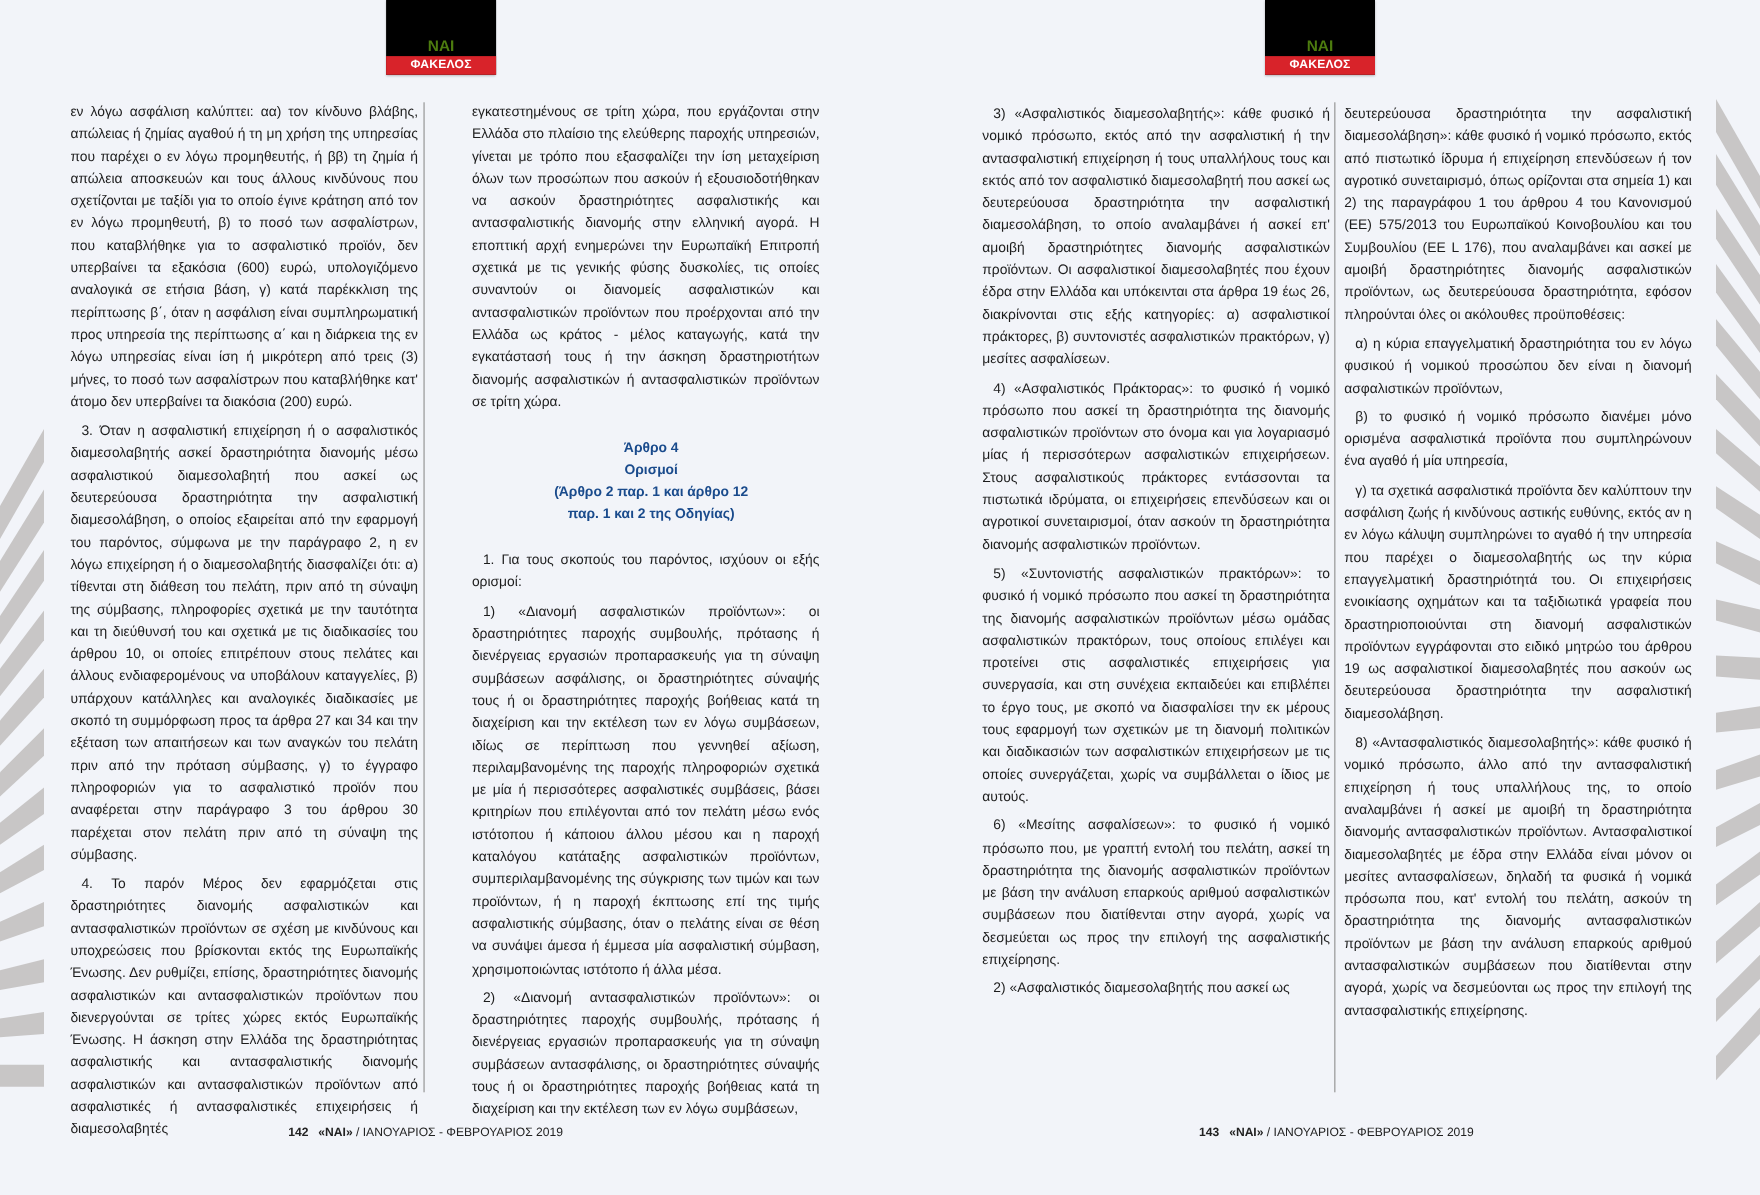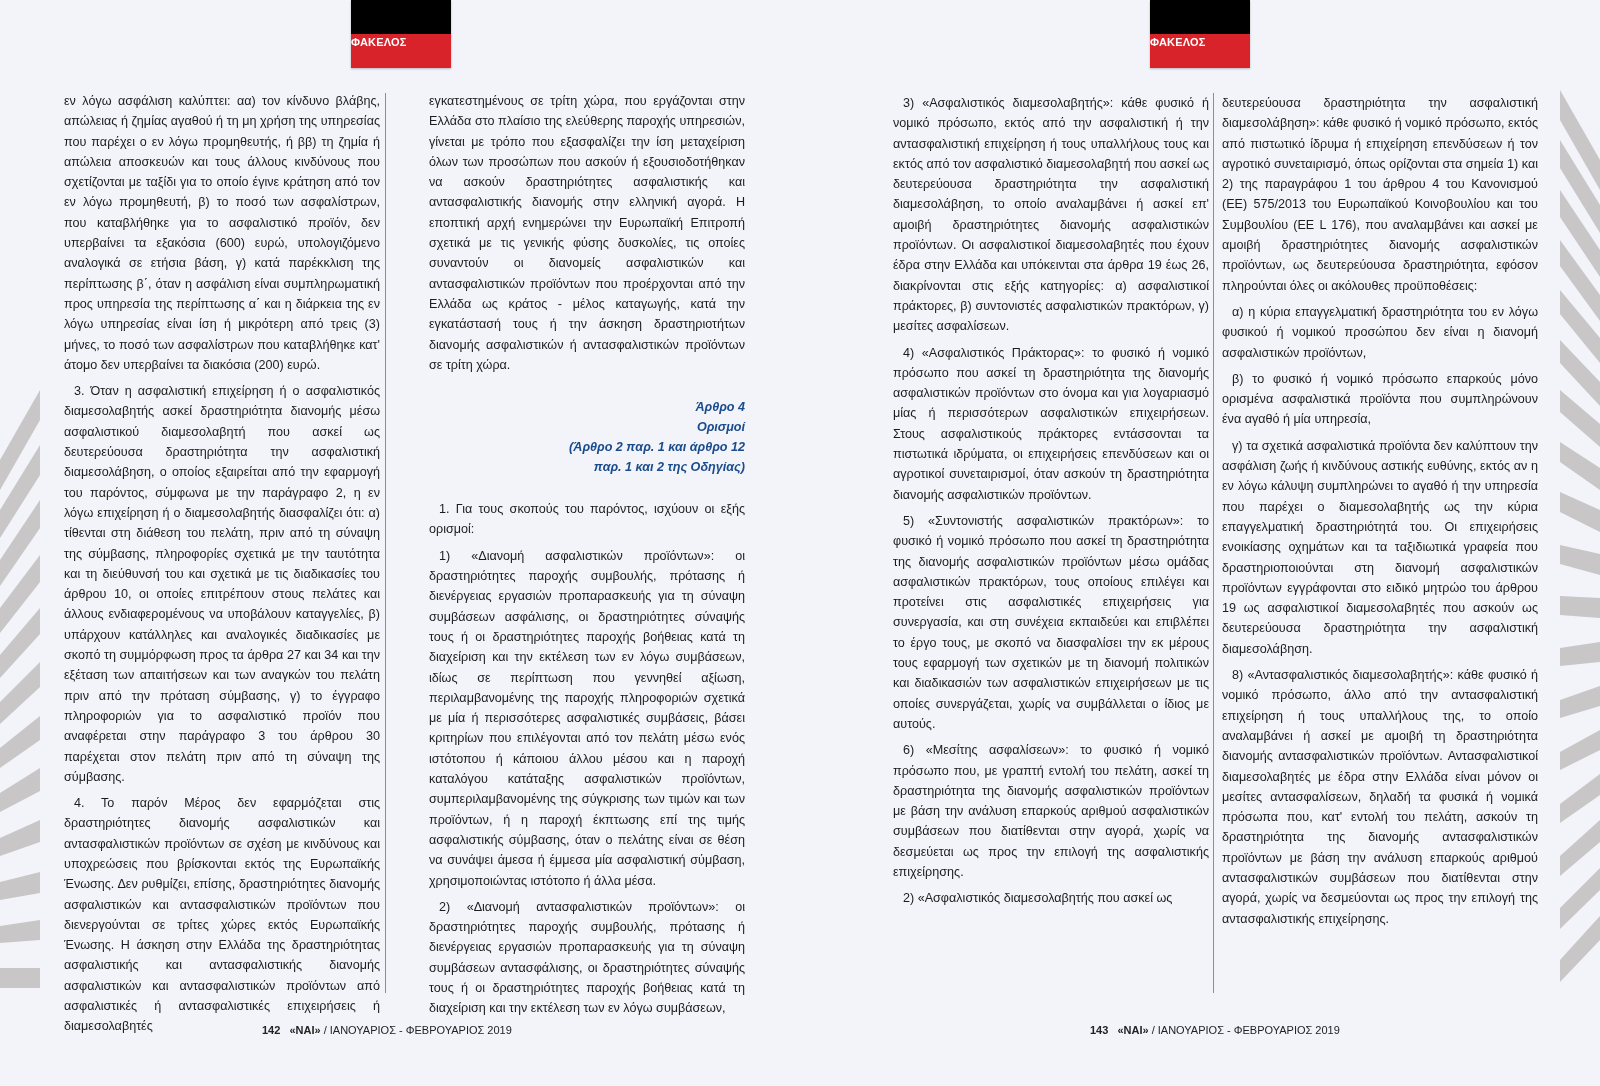--- a/index.html
+++ b/index.html
@@ -16,23 +16,23 @@
 
   .badge {
     position: absolute; top: 0; width: 100px; height: 68px;
     background: #000; box-shadow: 0 1px 2px rgba(0,0,0,.25);
   }
   .badge .mag {
     position: absolute; left: 0; right: 0; top: 33px; text-align: center;
     color: #4d7c0f; font-weight: bold; font-size: 14px; line-height: 16px;
   }
   .badge .sect {
-    position: absolute; left: 0; right: 0; bottom: 0; height: 34px;
+    position: absolute; left: 0; right: 0; bottom: 0; height: 17px;
     background: #d8232a; color: #fff; font-weight: bold; font-size: 11px;
-    line-height: 17px; letter-spacing: .2px;
+    line-height: 17px; text-align: center; letter-spacing: .2px;
   }
   .page.left .badge { left: 351px; }
   .page.right .badge { left: 350px; }
 
   .col {
     position: absolute; top: 91px; width: 316px;
     font-size: 12.6px; line-height: 20.3px; text-align: justify;
     hyphens: none;
   }
   .col p { margin: 0 0 6px 0; text-indent: 10px; }
@@ -41,21 +41,21 @@
   .page.left .col2 { left: 397px; margin-left: 32px; }
   .page.right .col1 { left: 93px; top: 93px; }
   .page.right .col2 { left: 422px; top: 93px; }
 
   .divider { position: absolute; top: 93px; width: 1px; height: 900px; background: #8e8e8e; }
   .page.left .divider { left: 385px; }
   .page.right .divider { left: 413px; }
 
   .article-head {
     color: #1a4b8c; font-weight: bold; font-size: 12.6px; line-height: 20px;
-    margin: 22px 0 22px 10px; text-align: right; font-style: italic;
+    margin: 22px 0 22px 10px; text-align: center;
   }
   .article-head div { margin: 0; }
 
   .footer {
     position: absolute; top: 1024px; font-size: 11px; color: #222; white-space: nowrap;
   }
   .page.left .footer { left: 262px; }
   .page.right .footer { left: 290px; }
   .footer .num { font-weight: bold; margin-right: 6px; }
   .footer .brand { font-weight: bold; }
@@ -155,21 +155,21 @@
       <p>5) «Συντονιστής ασφαλιστικών πρακτόρων»: το φυσικό ή νομικό πρόσωπο που ασκεί τη δραστηριότητα της διανομής ασφαλιστικών προϊόντων μέσω ομάδας ασφαλιστικών πρακτόρων, τους οποίους επιλέγει και προτείνει στις ασφαλιστικές επιχειρήσεις για συνεργασία, και στη συνέχεια εκπαιδεύει και επιβλέπει το έργο τους, με σκοπό να διασφαλίσει την εκ μέρους τους εφαρμογή των σχετικών με τη διανομή πολιτικών και διαδικασιών των ασφαλιστικών επιχειρήσεων με τις οποίες συνεργάζεται, χωρίς να συμβάλλεται ο ίδιος με αυτούς.</p>
       <p>6) «Μεσίτης ασφαλίσεων»: το φυσικό ή νομικό πρόσωπο που, με γραπτή εντολή του πελάτη, ασκεί τη δραστηριότητα της διανομής ασφαλιστικών προϊόντων με βάση την ανάλυση επαρκούς αριθμού ασφαλιστικών συμβάσεων που διατίθενται στην αγορά, χωρίς να δεσμεύεται ως προς την επιλογή της ασφαλιστικής επιχείρησης.</p>
       <p>2) «Ασφαλιστικός διαμεσολαβητής που ασκεί ως</p>
     </div>
 
     <div class="divider"></div>
 
     <div class="col col2">
       <p class="cont">δευτερεύουσα δραστηριότητα την ασφαλιστική διαμεσολάβηση»: κάθε φυσικό ή νομικό πρόσωπο, εκτός από πιστωτικό ίδρυμα ή επιχείρηση επενδύσεων ή τον αγροτικό συνεταιρισμό, όπως ορίζονται στα σημεία 1) και 2) της παραγράφου 1 του άρθρου 4 του Κανονισμού (ΕΕ) 575/2013 του Ευρωπαϊκού Κοινοβουλίου και του Συμβουλίου (ΕΕ L 176), που αναλαμβάνει και ασκεί με αμοιβή δραστηριότητες διανομής ασφαλιστικών προϊόντων, ως δευτερεύουσα δραστηριότητα, εφόσον πληρούνται όλες οι ακόλουθες προϋποθέσεις:</p>
       <p>α) η κύρια επαγγελματική δραστηριότητα του εν λόγω φυσικού ή νομικού προσώπου δεν είναι η διανομή ασφαλιστικών προϊόντων,</p>
-      <p>β) το φυσικό ή νομικό πρόσωπο επαρκούς μόνο ορισμένα ασφαλιστικά προϊόντα που συμπληρώνουν ένα αγαθό ή μία υπηρεσία,</p>
+      <p>β) το φυσικό ή νομικό πρόσωπο διανέμει μόνο ορισμένα ασφαλιστικά προϊόντα που συμπληρώνουν ένα αγαθό ή μία υπηρεσία,</p>
       <p>γ) τα σχετικά ασφαλιστικά προϊόντα δεν καλύπτουν την ασφάλιση ζωής ή κινδύνους αστικής ευθύνης, εκτός αν η εν λόγω κάλυψη συμπληρώνει το αγαθό ή την υπηρεσία που παρέχει ο διαμεσολαβητής ως την κύρια επαγγελματική δραστηριότητά του. Οι επιχειρήσεις ενοικίασης οχημάτων και τα ταξιδιωτικά γραφεία που δραστηριοποιούνται στη διανομή ασφαλιστικών προϊόντων εγγράφονται στο ειδικό μητρώο του άρθρου 19 ως ασφαλιστικοί διαμεσολαβητές που ασκούν ως δευτερεύουσα δραστηριότητα την ασφαλιστική διαμεσολάβηση.</p>
       <p>8) «Αντασφαλιστικός διαμεσολαβητής»: κάθε φυσικό ή νομικό πρόσωπο, άλλο από την αντασφαλιστική επιχείρηση ή τους υπαλλήλους της, το οποίο αναλαμβάνει ή ασκεί με αμοιβή τη δραστηριότητα διανομής αντασφαλιστικών προϊόντων. Αντασφαλιστικοί διαμεσολαβητές με έδρα στην Ελλάδα είναι μόνον οι μεσίτες αντασφαλίσεων, δηλαδή τα φυσικά ή νομικά πρόσωπα που, κατ' εντολή του πελάτη, ασκούν τη δραστηριότητα της διανομής αντασφαλιστικών προϊόντων με βάση την ανάλυση επαρκούς αριθμού αντασφαλιστικών συμβάσεων που διατίθενται στην αγορά, χωρίς να δεσμεύονται ως προς την επιλογή της αντασφαλιστικής επιχείρησης.</p>
     </div>
 
     <div class="footer">
       <span class="num">143</span>
       <span class="brand">«NAI»</span>
       <span>/ ΙΑΝΟΥΑΡΙΟΣ - ΦΕΒΡΟΥΑΡΙΟΣ 2019</span>
     </div>
   </div>

